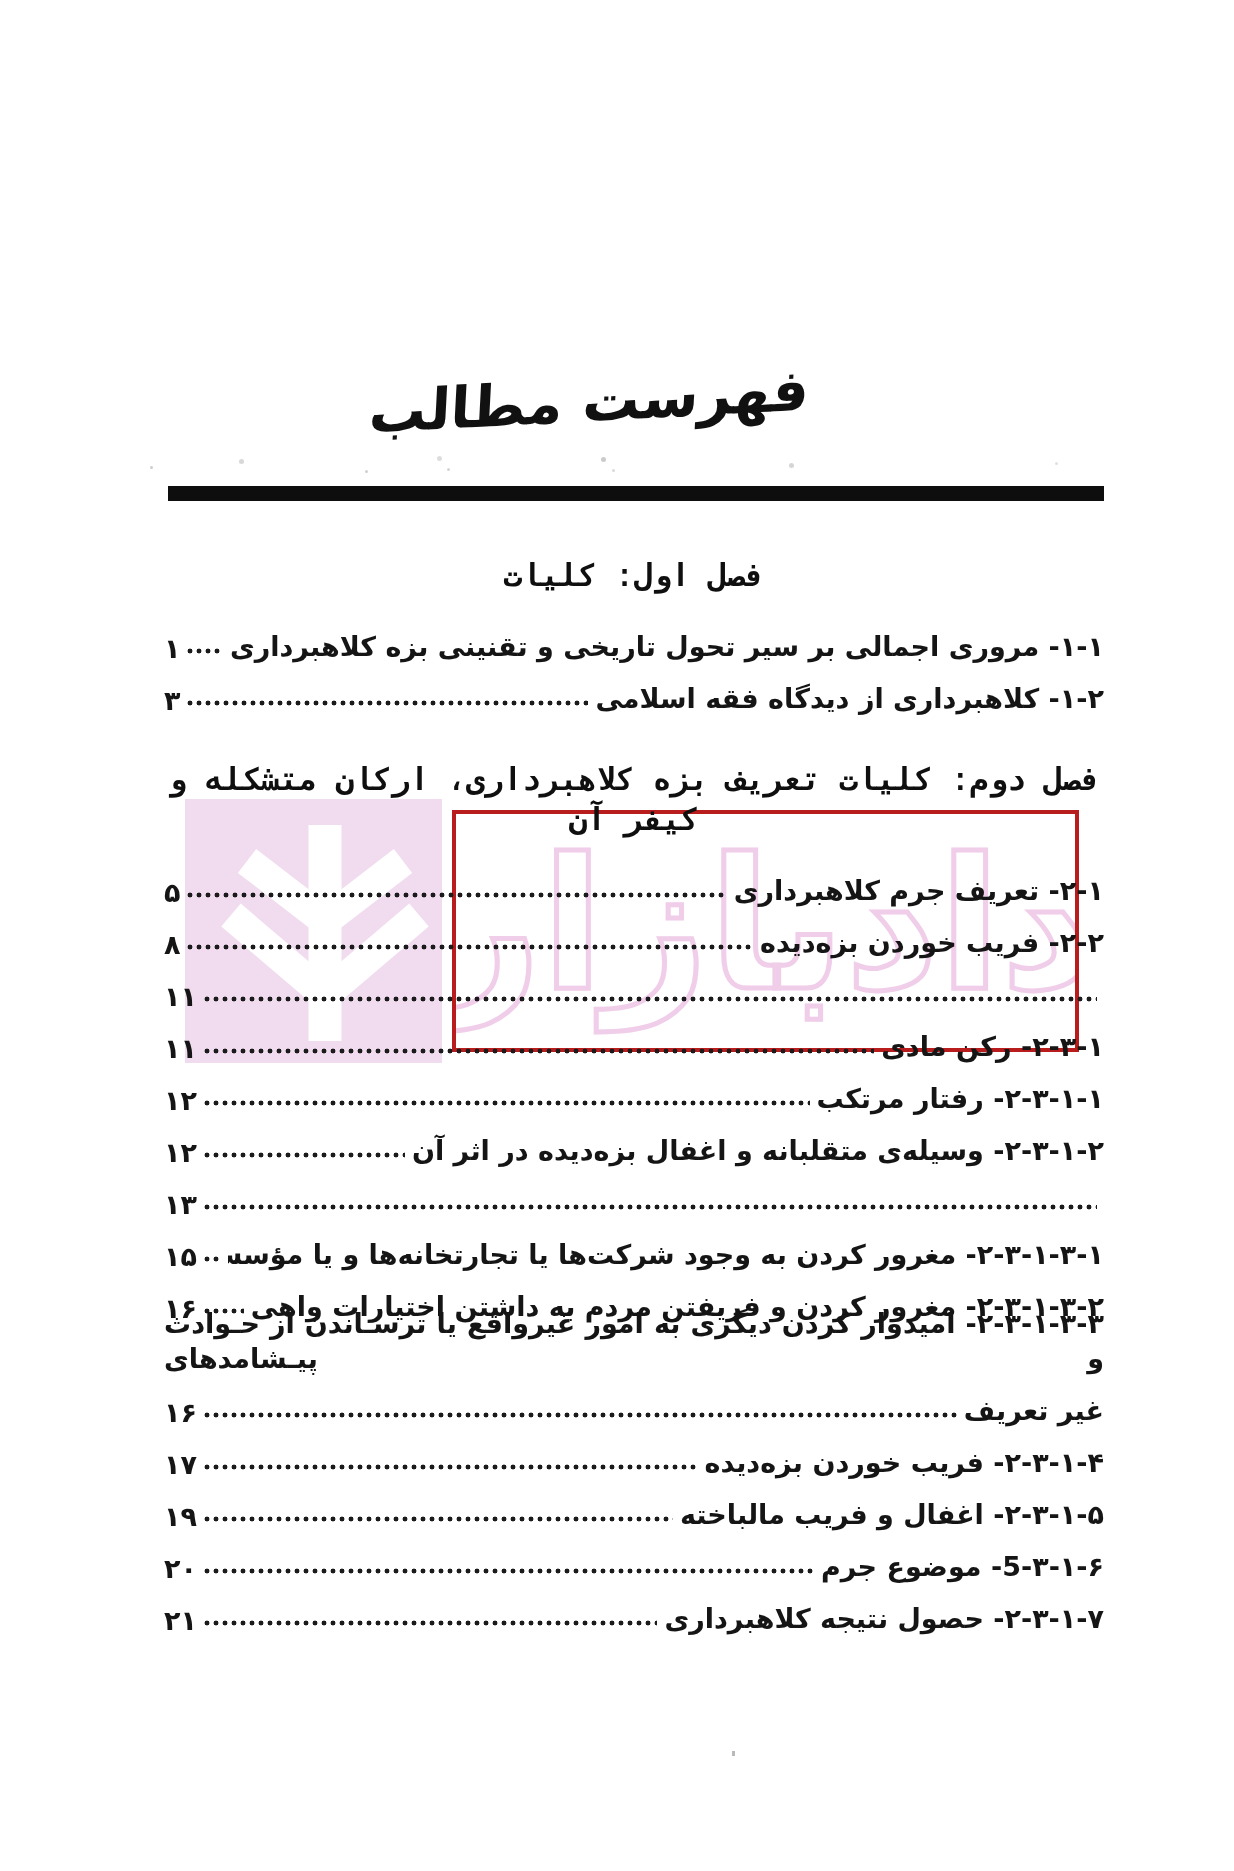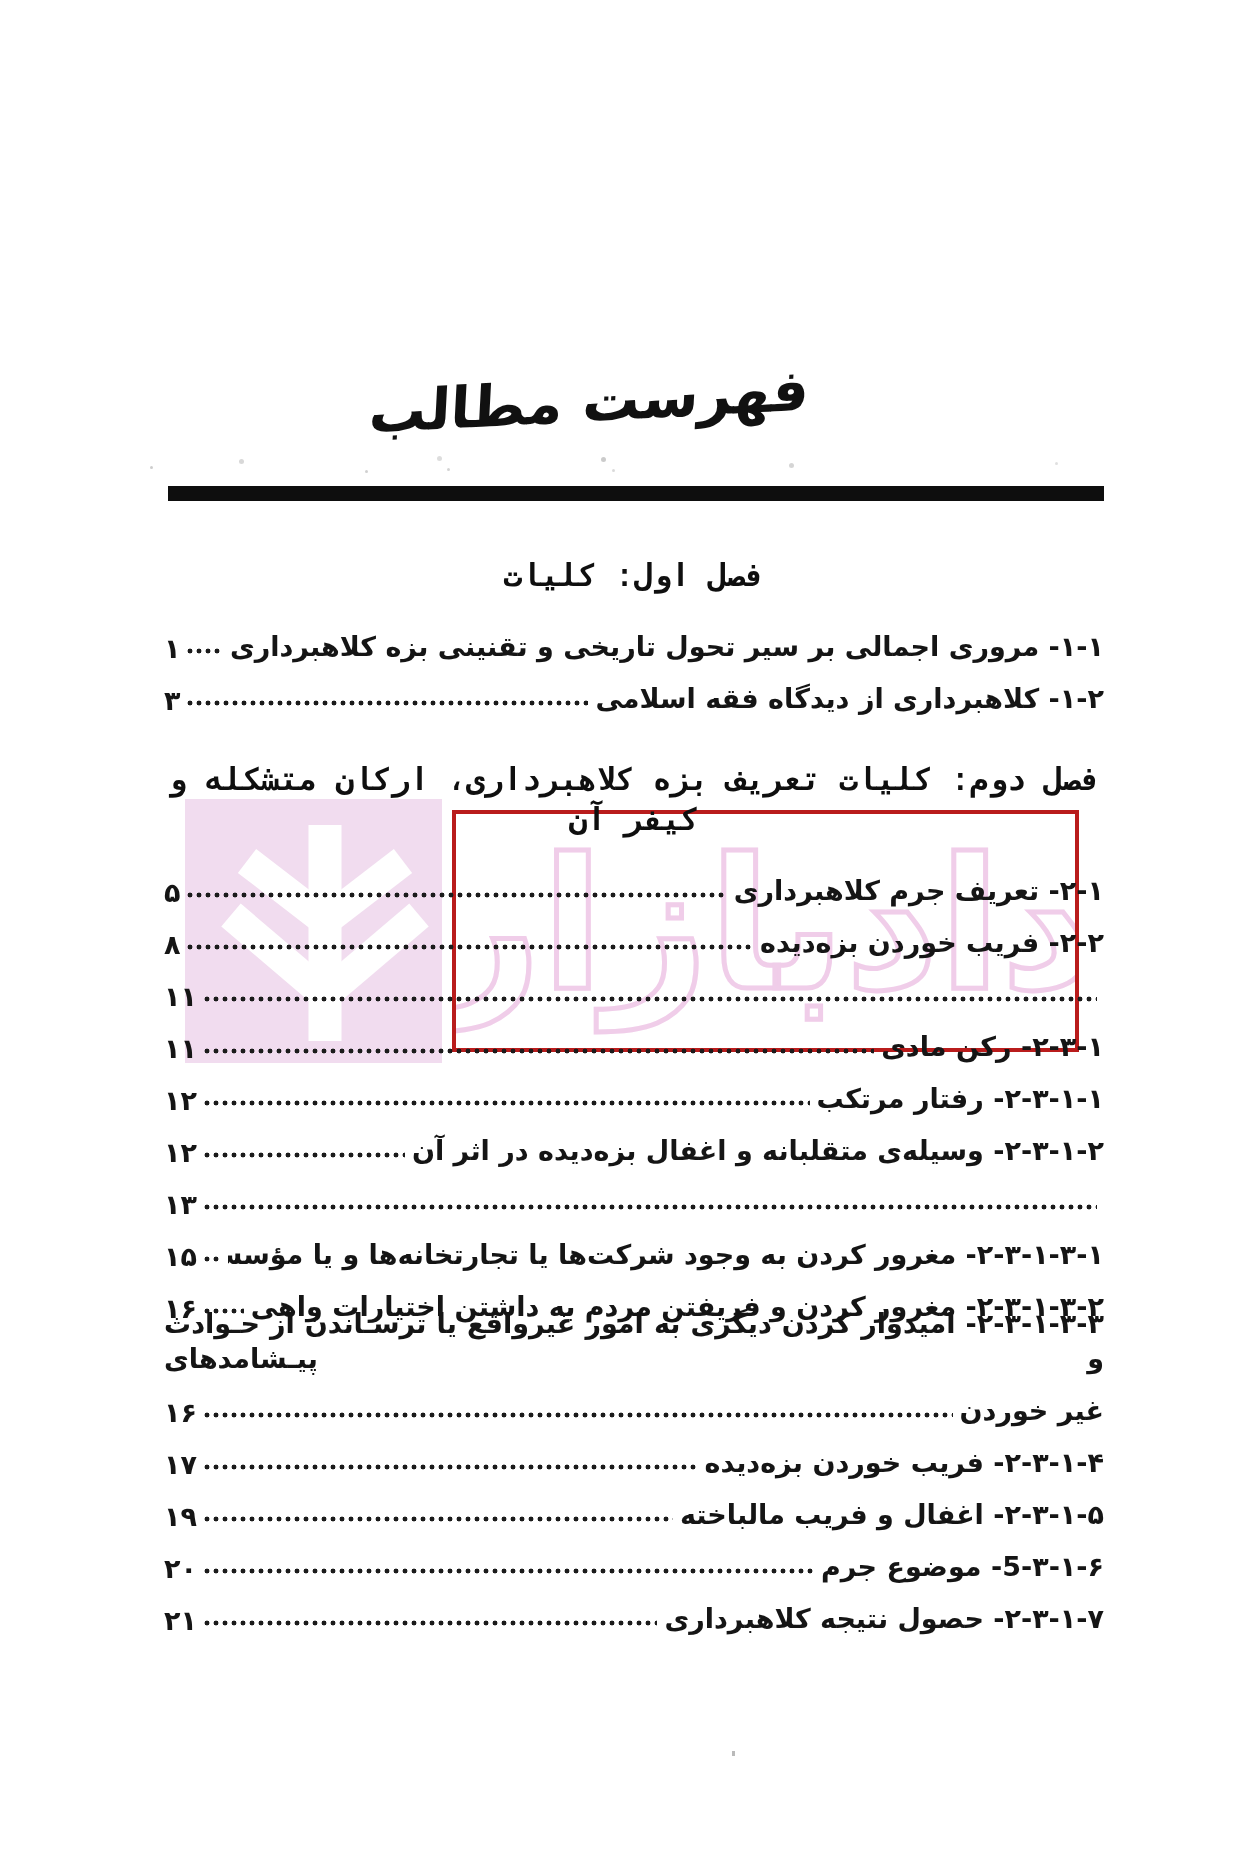--- a/index.html
+++ b/index.html
@@ -207,21 +207,21 @@
     <div class="row">
       <span class="t">۲-۳-۱-۳-۲- مغرور کردن و فریفتن مردم به داشتن اختیارات واهی</span>
       <span class="dots"></span>
       <span class="p">۱۶</span>
     </div>
 
     <div class="row wrapline">
       <span class="t">۲-۳-۱-۳-۳- امیدوار کردن دیگری به امور غیرواقع یا ترسـاندن از حـوادث و پیـشامدهای</span>
     </div>
     <div class="row">
-      <span class="t">غیر خوردن</span>
+      <span class="t">غیر تعریف</span>
       <span class="dots"></span>
       <span class="p">۱۶</span>
     </div>
 
     <div class="row">
       <span class="t">۲-۳-۱-۴- فریب خوردن بزه‌دیده</span>
       <span class="dots"></span>
       <span class="p">۱۷</span>
     </div>
     <div class="row">

